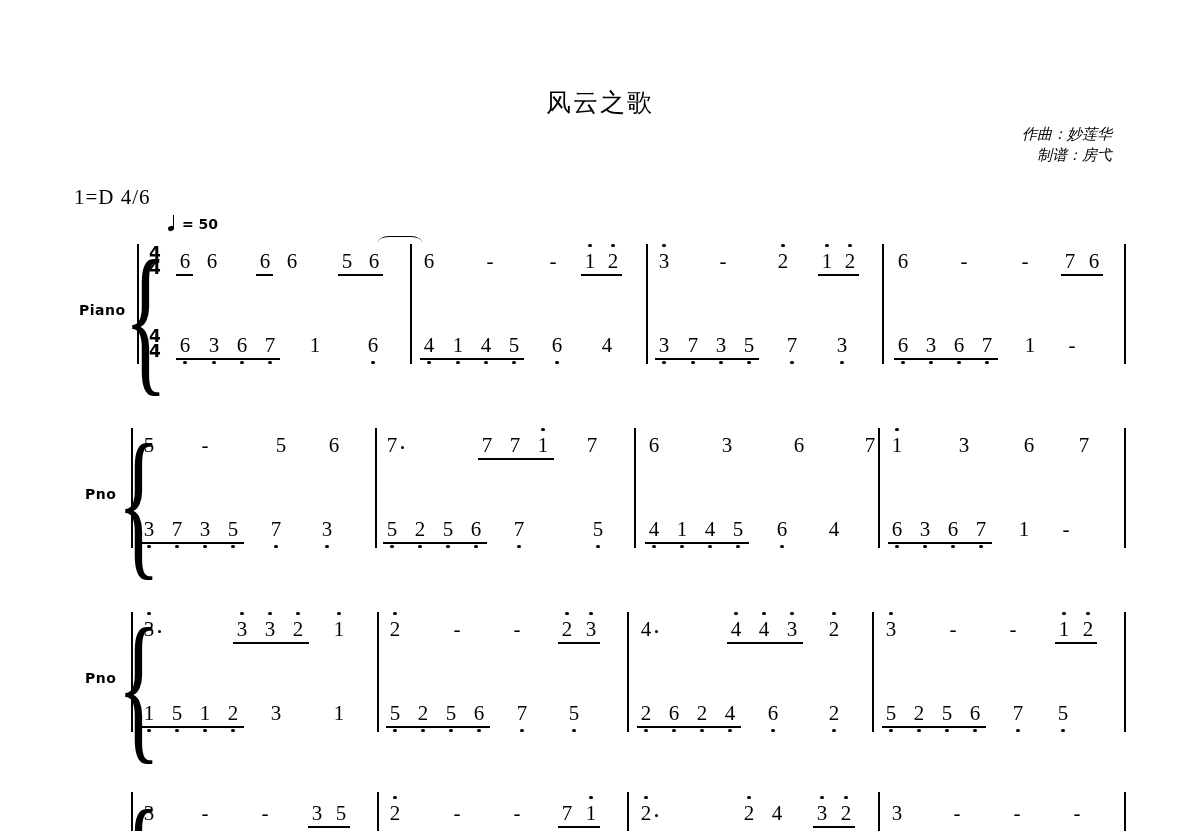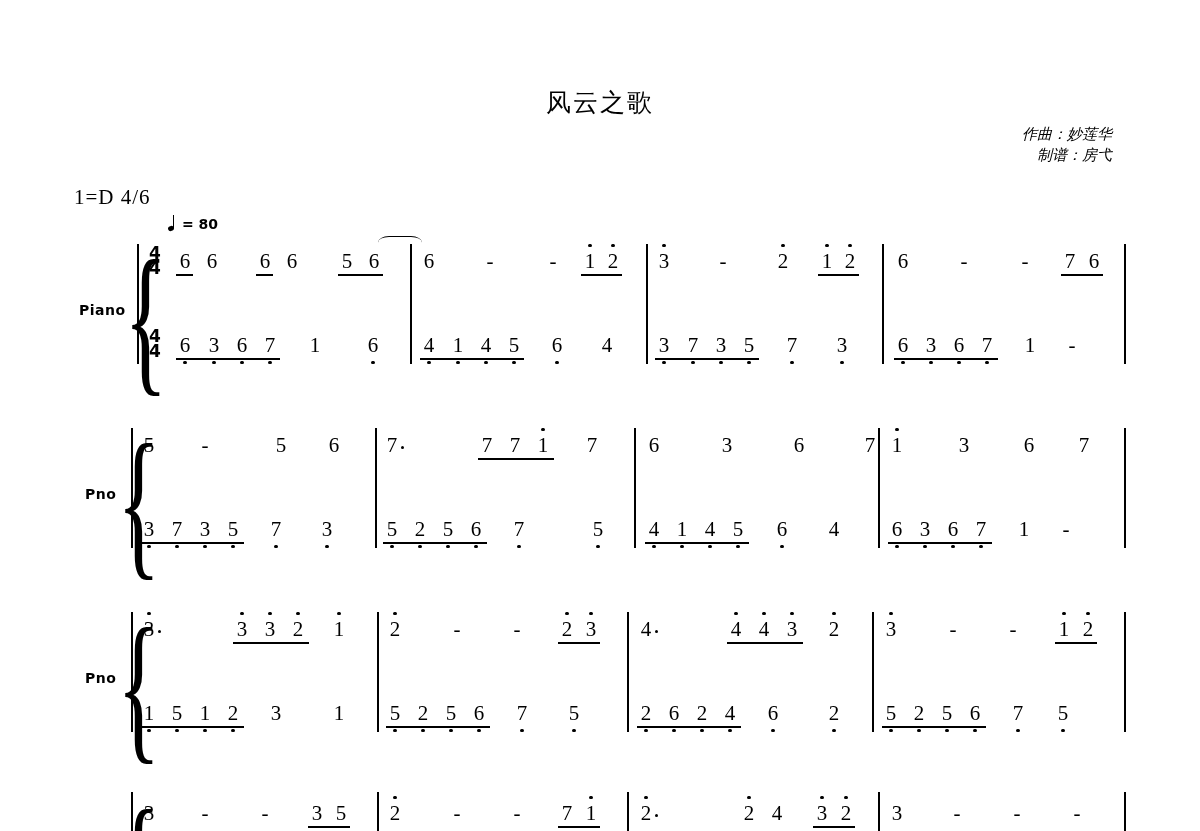--- a/index.html
+++ b/index.html
@@ -191,21 +191,21 @@
 
   <div class="credits">
     <div>作曲：妙莲华</div>
     <div>制谱：房弋</div>
   </div>
 
   <div class="keysig">1=D  4/6</div>
 
   <div class="tempo">
     <span class="notehead"></span>
-    <span>= 80</span>
+    <span>= 50</span>
   </div>
 
   <div class="system" style="top:240px;height:130px;">
     <div class="sys-label" style="left:79px; top:62px;">Piano</div>
     <div class="brace" style="left:124px; top:-4px; font-size:165px;">{</div>
     <div class="sysbar" style="left:137px; top:4px; height:120px;"></div>
 
     <div class="timesig" style="left:148px; top:6px;">
       <span class="num">4</span>
       <span class="den">4</span>

